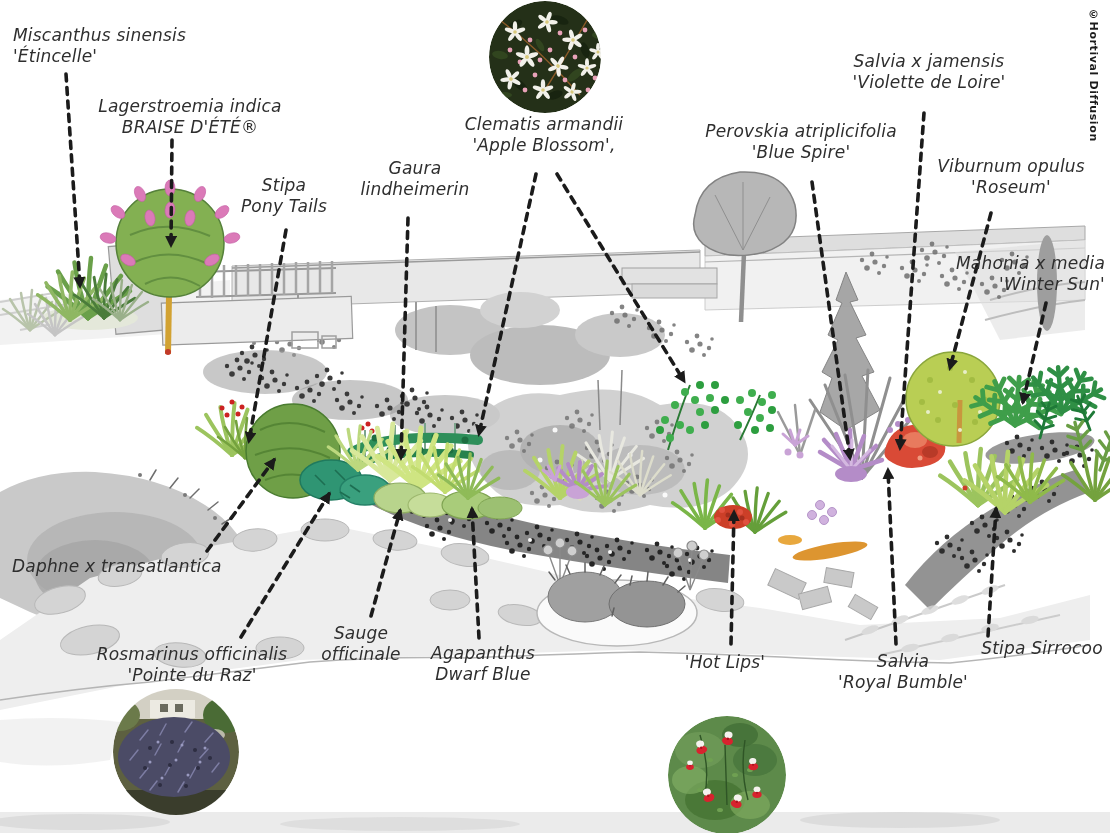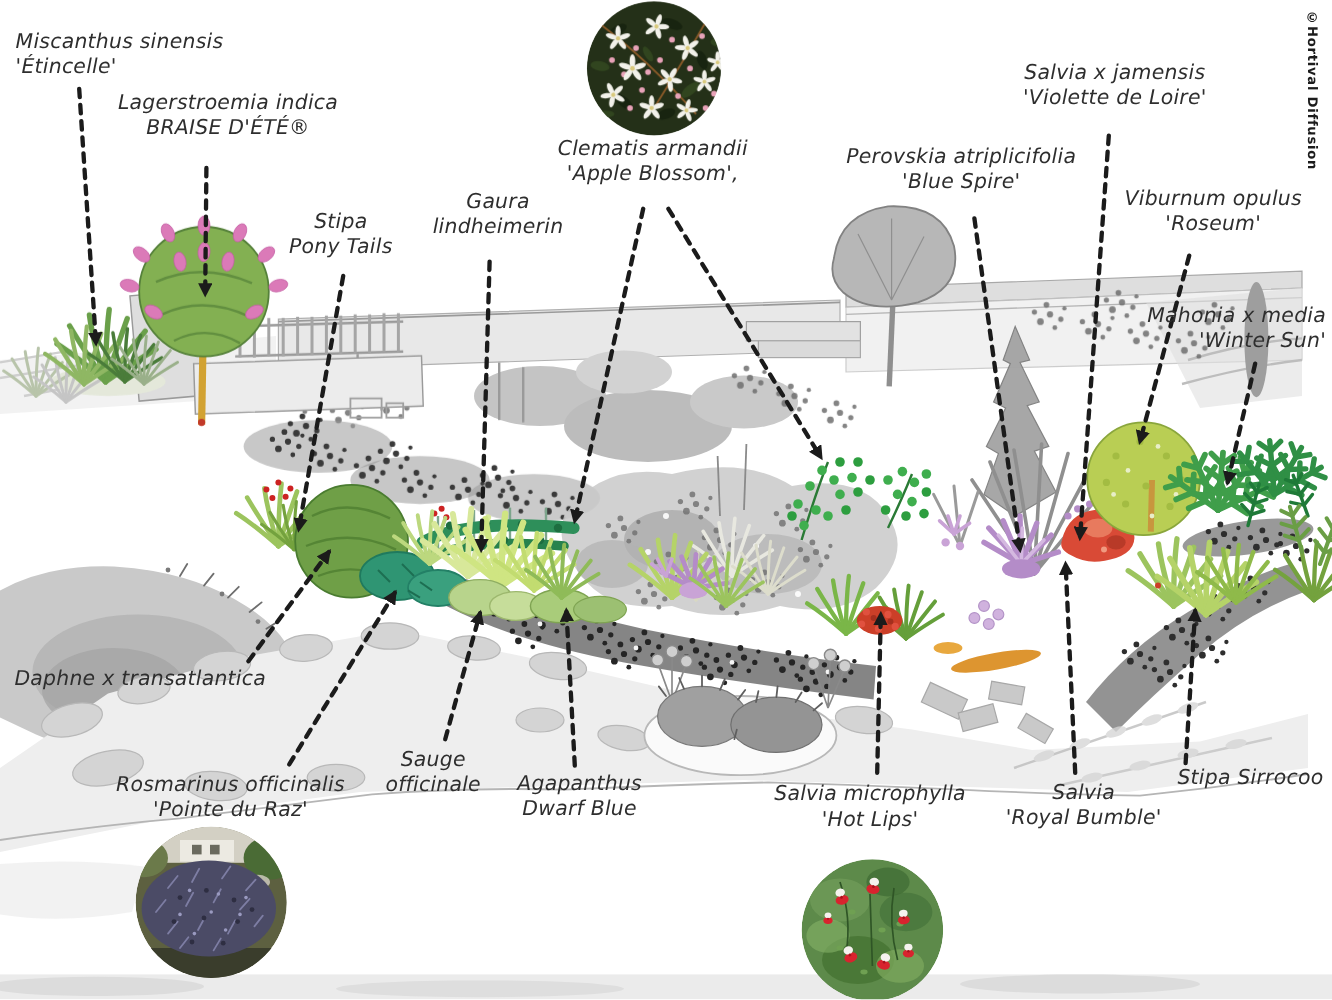--- a/index.html
+++ b/index.html
@@ -4,21 +4,21 @@
 <style>
   html,body{margin:0;padding:0;background:#fff;}
   .canvas{position:relative;width:1110px;height:833px;background:#ffffff;overflow:hidden;
           font-family:"DejaVu Sans",sans-serif;}
   .scene{position:absolute;left:0;top:0;}
   .plant-label{position:absolute;z-index:5;font-style:italic;font-size:17px;line-height:21px;
                color:#2e2e2e;letter-spacing:.2px;}
   .plant-label span{display:block;}
   .t-c{text-align:center;} .t-l{text-align:left;} .t-r{text-align:right;}
   #lbl-0{left:13px;top:9px;width:190px;margin-top:16px;}
-  #lbl-1{left:70px;top:76px;width:240px;}
+  #lbl-1{left:70px;top:96px;width:240px;}
   #lbl-2{left:224px;top:175px;width:120px;}
   #lbl-3{left:350px;top:158px;width:130px;}
   #lbl-4{left:444px;top:114px;width:200px;}
   #lbl-5{left:691px;top:121px;width:220px;}
   #lbl-6{left:819px;top:51px;width:220px;}
   #lbl-7{left:926px;top:156px;width:170px;}
   #lbl-8{left:925px;top:253px;width:180px;}
   #lbl-9{left:12px;top:556px;width:230px;}
   #lbl-10{left:82px;top:644px;width:220px;}
   #lbl-11{left:311px;top:623px;width:100px;}
@@ -818,21 +818,20 @@
 </div>
 <div class="plant-label t-c" id="lbl-11">
   <span>Sauge</span>
   <span>officinale</span>
 </div>
 <div class="plant-label t-c" id="lbl-12">
   <span>Agapanthus</span>
   <span>Dwarf Blue</span>
 </div>
 <div class="plant-label t-c" id="lbl-13">
-  <span>Salvia microphylla</span>
   <span>'Hot Lips'</span>
 </div>
 <div class="plant-label t-c" id="lbl-14">
   <span>Salvia</span>
   <span>'Royal Bumble'</span>
 </div>
 <div class="plant-label t-c" id="lbl-15">
   <span>Stipa Sirrocoo</span>
   <span></span>
 </div>

